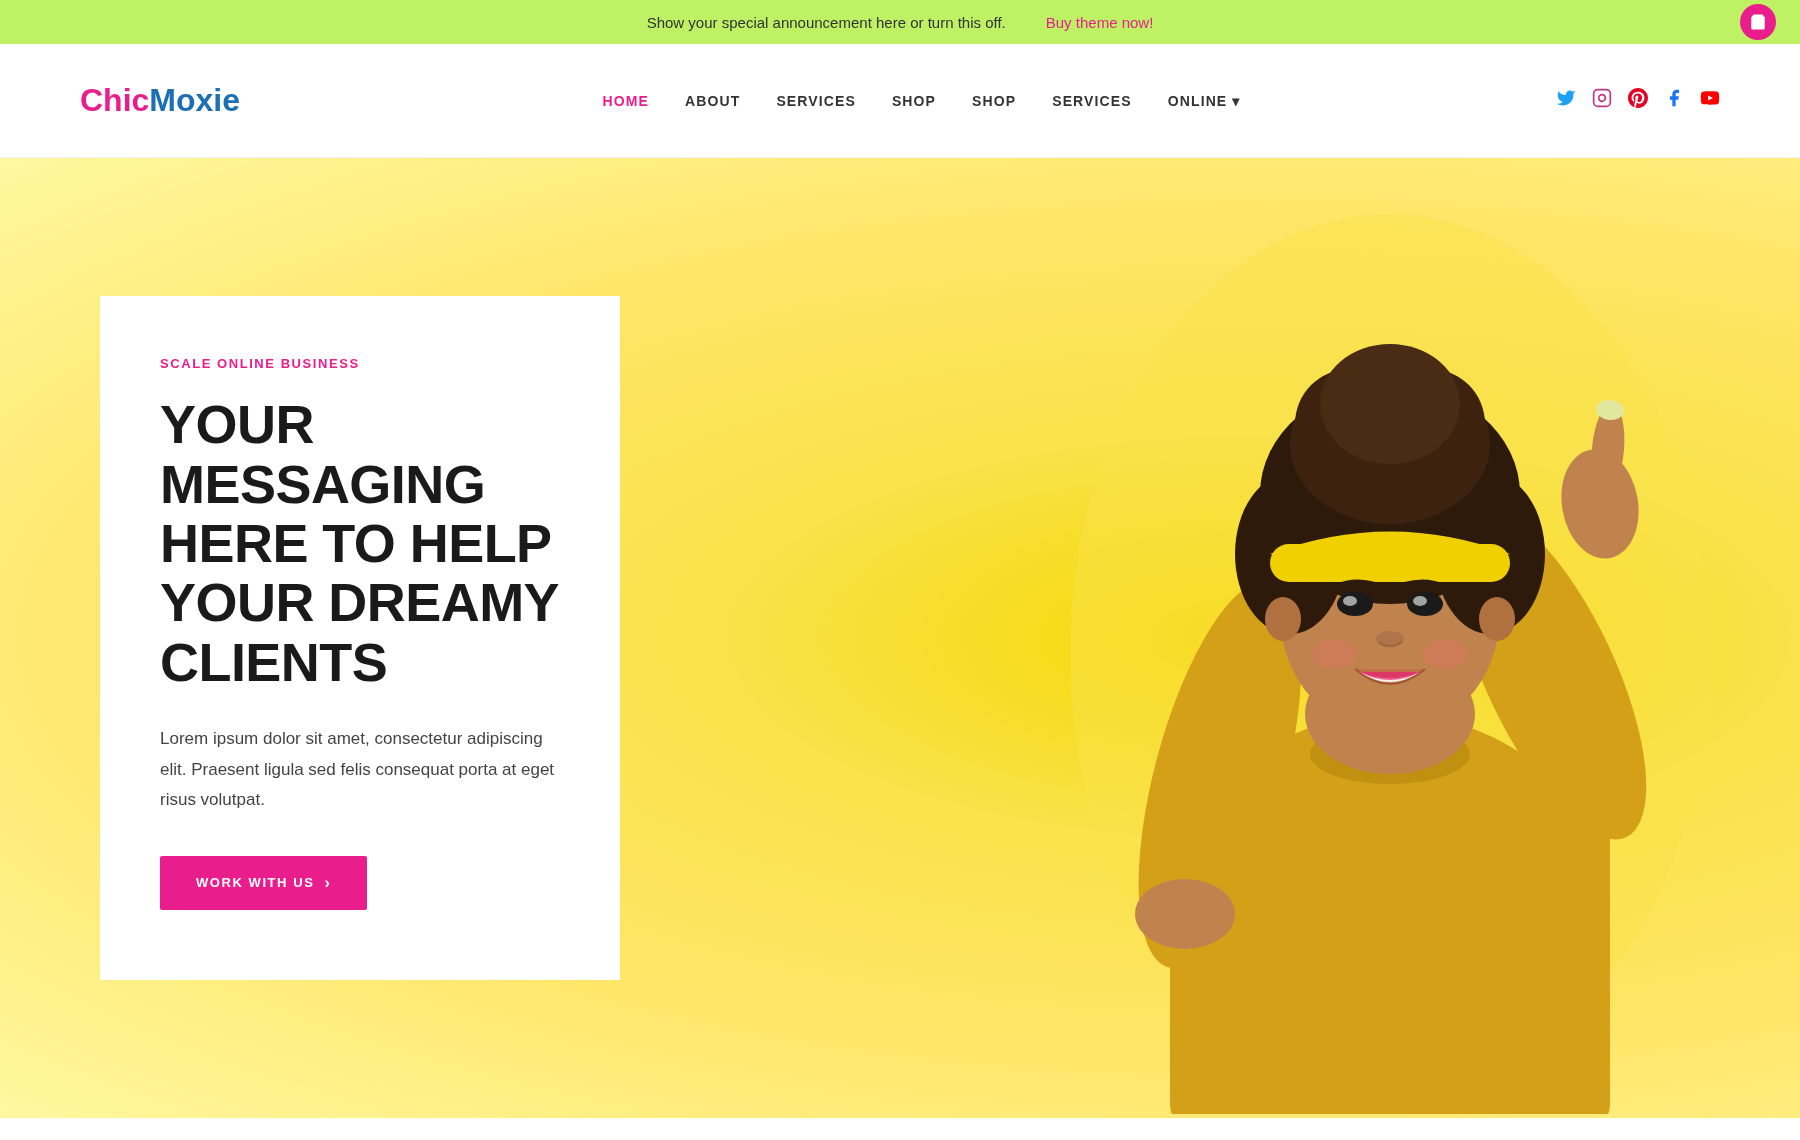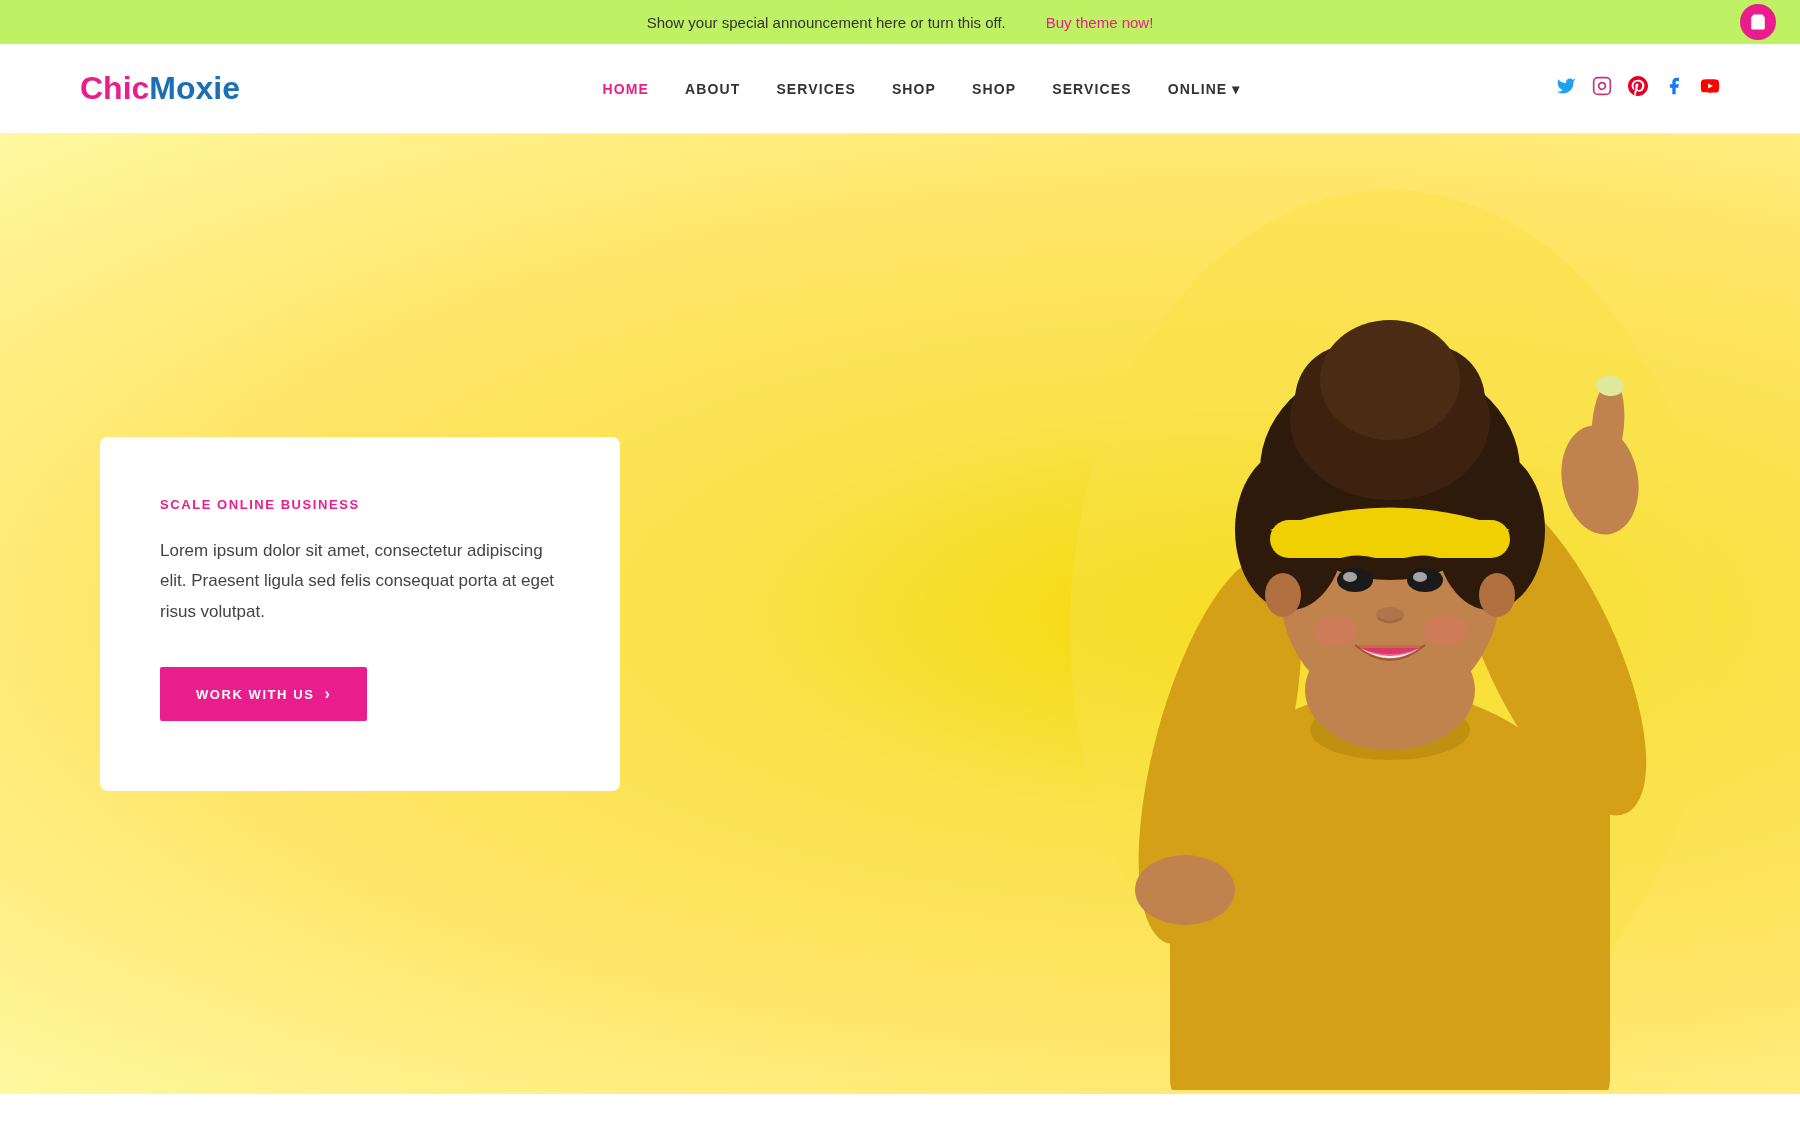--- a/index.html
+++ b/index.html
@@ -40,21 +40,21 @@
     .cart-icon-wrapper svg { width: 18px; height: 18px; }
 
     
     .navbar {
       background: #fff;
       display: flex;
       align-items: center;
       justify-content: space-between;
       padding: 20px 80px;
       border-bottom: 1px solid #f0f0f0;
-      height: 90px;
+      height: 114px;
     }
     .logo {
       font-size: 32px;
       font-weight: 700;
       text-decoration: none;
     }
     .logo-chic { color: #e91e8c; }
     .logo-moxie { color: #1a6fb5; }
 
     .nav-links {
@@ -105,21 +105,21 @@
     .hero::before {
       content: '';
       position: absolute;
       top: 0; left: 0; right: 0; bottom: 0;
       background: radial-gradient(ellipse at 70% 50%, #f5d800 0%, #f9e24a 30%, #ffe566 60%, #fff8a0 100%);
       z-index: 0;
     }
 
     .hero-content-card {
       background: #fff;
-      border-radius: 8px;
+      border-radius: 0;
       padding: 60px 60px 70px 60px;
       max-width: 520px;
       width: 520px;
       position: relative;
       z-index: 2;
       flex-shrink: 0;
     }
 
     .hero-subtitle {
       color: #e91e8c;
@@ -232,20 +232,21 @@
           <polygon points="9.75 15.02 15.5 12 9.75 8.98 9.75 15.02" fill="white"></polygon>
         </svg>
     </a>
   </div>
 </nav>
 
 <section class="hero">
 
   <div class="hero-content-card">
     <p class="hero-subtitle">SCALE ONLINE BUSINESS</p>
+    <h1 class="hero-title">YOUR MESSAGING HERE TO HELP YOUR DREAMY CLIENTS</h1>
     <p class="hero-description">Lorem ipsum dolor sit amet, consectetur adipiscing elit. Praesent ligula sed felis consequat porta at eget risus volutpat.</p>
     <button class="cta-button">
       <span>WORK WITH US</span>
       <span class="arrow">›</span>
     </button>
   </div>
 
   <div class="hero-svg-figure">
     <svg width="780" height="960" viewBox="0 0 780 960" xmlns="http://www.w3.org/2000/svg">
 

